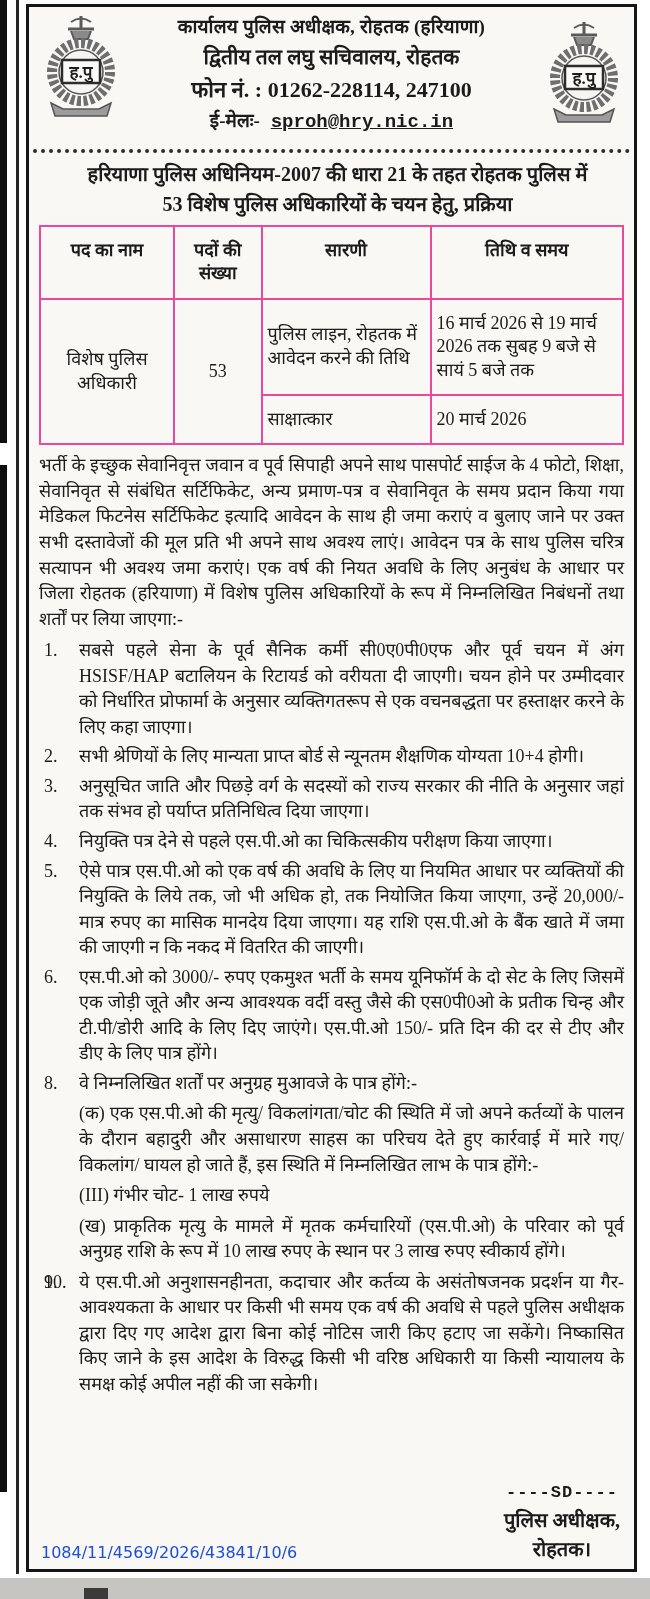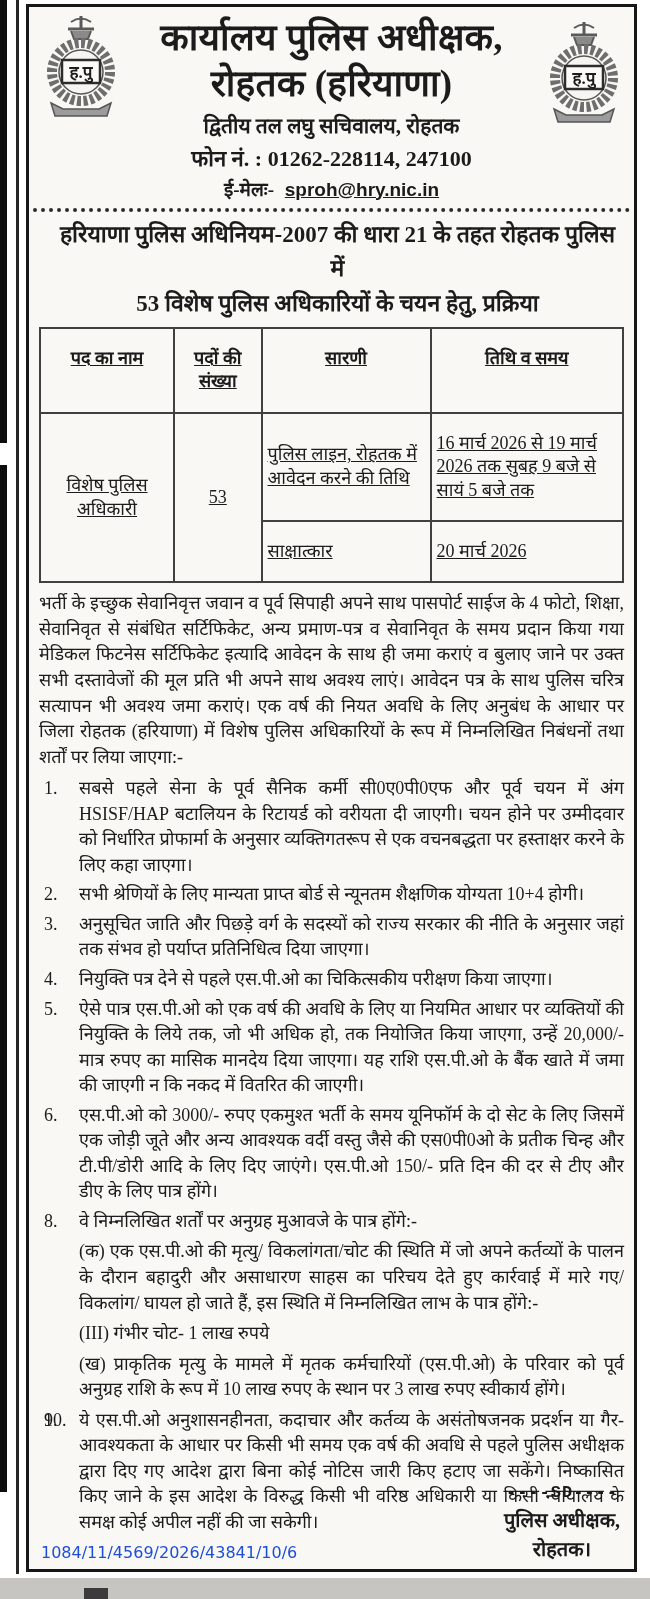--- a/index.html
+++ b/index.html
@@ -21,33 +21,33 @@
     border:3px solid #161616;background:#f9f8f4;
     padding:6px 10px 4px 10px;overflow:hidden;
   }
 
   
   .letterhead{position:relative;text-align:center;padding:2px 92px 0 92px;min-height:128px;}
   .emblem{position:absolute;top:2px;width:88px;height:110px;}
   .emblem.left{left:-2px;}
   .emblem.right{right:-4px;top:8px;}
   .emblem svg text{font-family:"Liberation Serif","DejaVu Serif",serif;}
-  .org-title{font-size:37px;font-weight:bold;line-height:1.25;letter-spacing:.2px;text-align:center;}
+  .org-title{font-size:19px;font-weight:bold;line-height:1.25;letter-spacing:.2px;text-align:center;}
   .org-address{font-size:21px;font-weight:bold;margin-top:3px;}
   .org-phone{font-size:22px;font-weight:bold;margin-top:3px;text-align:center;}
   .org-email{font-size:19px;font-weight:bold;margin-top:4px;}
-  .org-email .email-value{text-decoration:underline;margin-left:6px;font-family:Liberation Sans, sans-serif;}
+  .org-email .email-value{text-decoration:underline;margin-left:6px;font-family:Liberation Mono, monospace;}
   .dotted-sep{border-top:4px dotted #2c2c2c;margin:6px -6px 6px -6px;height:0;}
 
   
-  .notice-title{text-align:center;font-size:23px;font-weight:bold;line-height:1.5;margin:4px 0 6px 12px;}
+  .notice-title{text-align:center;font-size:20px;font-weight:bold;line-height:1.5;margin:4px 0 6px 12px;}
 
   
   table.schedule{width:100%;border-collapse:collapse;margin:4px 0 8px 0;font-size:18px;}
-  table.schedule th,table.schedule td{border:2px solid #404040;padding:18px 5px;line-height:1.3;text-decoration:underline;}
+  table.schedule th,table.schedule td{border:2px solid #ec4899;padding:12px 5px;line-height:1.3;}
   table.schedule th{font-weight:bold;text-align:center;vertical-align:top;}
   td.c-center{text-align:center;vertical-align:middle;}
   td.c-left{text-align:left;vertical-align:middle;}
 
   
   .intro{font-size:18px;line-height:1.42;text-align:justify;margin:4px 0 6px 0;}
   .terms{margin:0;}
   .term{position:relative;padding-left:40px;margin:4px 0;font-size:18px;line-height:1.42;text-align:justify;}
   .term .num{position:absolute;left:5px;top:0;font-weight:normal;}
   .sub{margin:5px 0 5px 40px;font-size:18px;line-height:1.42;text-align:justify;}

